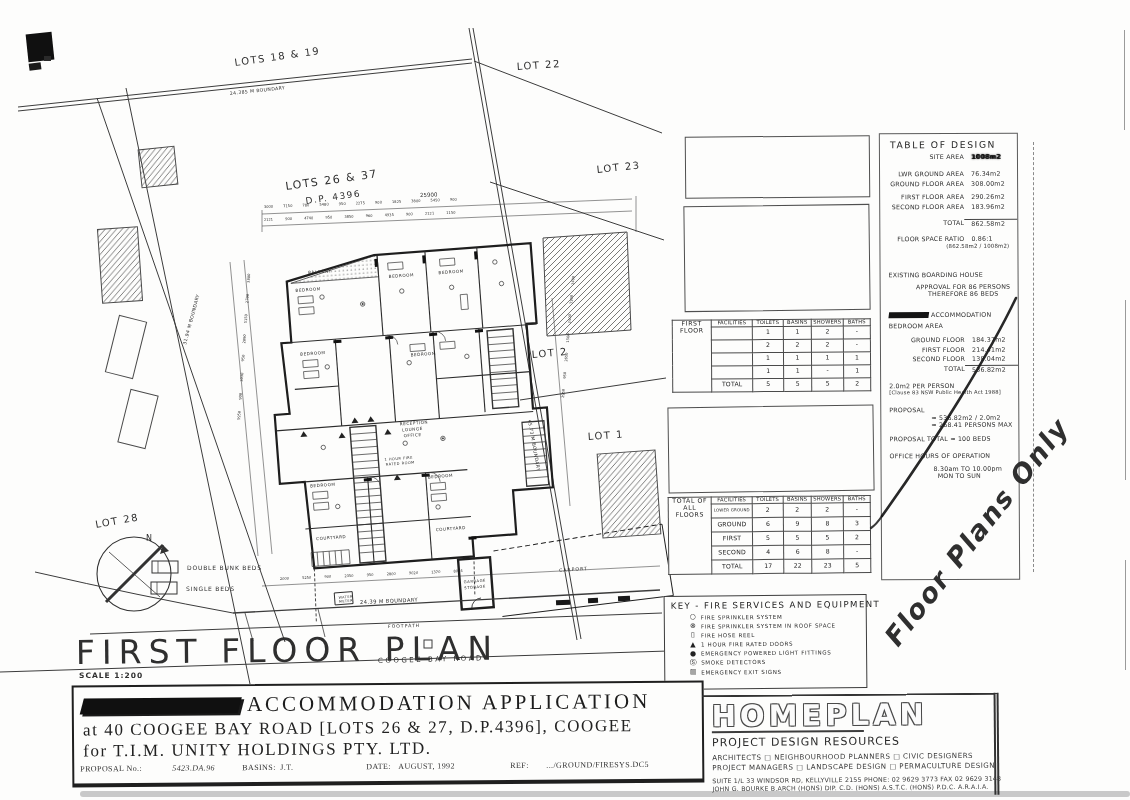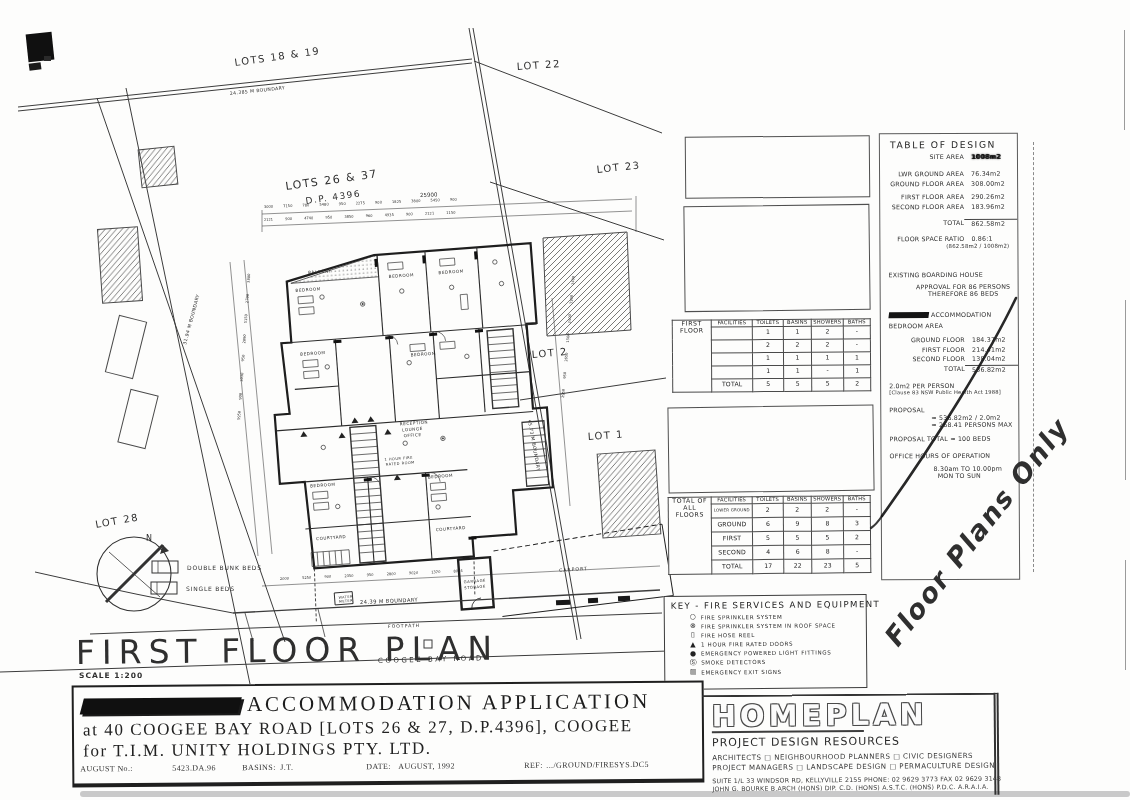--- a/index.html
+++ b/index.html
@@ -531,27 +531,27 @@
   <div class="bband"></div>
 
   <div class="tblock">
     <div class="t1">
       <span class="blob1"></span>
       <span>ACCOMMODATION  APPLICATION</span>
     </div>
     <div class="t2">at   40 COOGEE BAY ROAD [LOTS 26 &amp; 27, D.P.4396],  COOGEE</div>
     <div class="t3">for    T.I.M.  UNITY  HOLDINGS  PTY.  LTD.</div>
     <div class="t4">
-      <span style="left:6px;">AUGUST  No.:</span>
-      <span style="left:98px;">5423.DA.96</span>
+      <span style="left:6px;">PROPOSAL  No.:</span>
+      <span style="left:98px;font-style:italic;">5423.DA.96</span>
       <span style="left:168px;">BASINS:</span>
       <span style="left:206px;">J.T.</span>
       <span style="left:292px;">DATE:</span>
       <span style="left:324px;">AUGUST, 1992</span>
-      <span style="left:450px;">REF:</span>
+      <span style="left:436px;">REF:</span>
       <span style="left:472px;">.../GROUND/FIRESYS.DC5</span>
     </div>
   </div>
 
   <div class="hblock">
     <div class="hname">HOMEPLAN</div>
     <div class="hline"></div>
     <div class="htag">PROJECT DESIGN RESOURCES</div>
     <div class="hsvc">ARCHITECTS    □    NEIGHBOURHOOD PLANNERS    □    CIVIC DESIGNERS</div>
     <div class="hsvc" style="margin-top:1px;">PROJECT MANAGERS    □    LANDSCAPE DESIGN    □    PERMACULTURE DESIGN</div>

